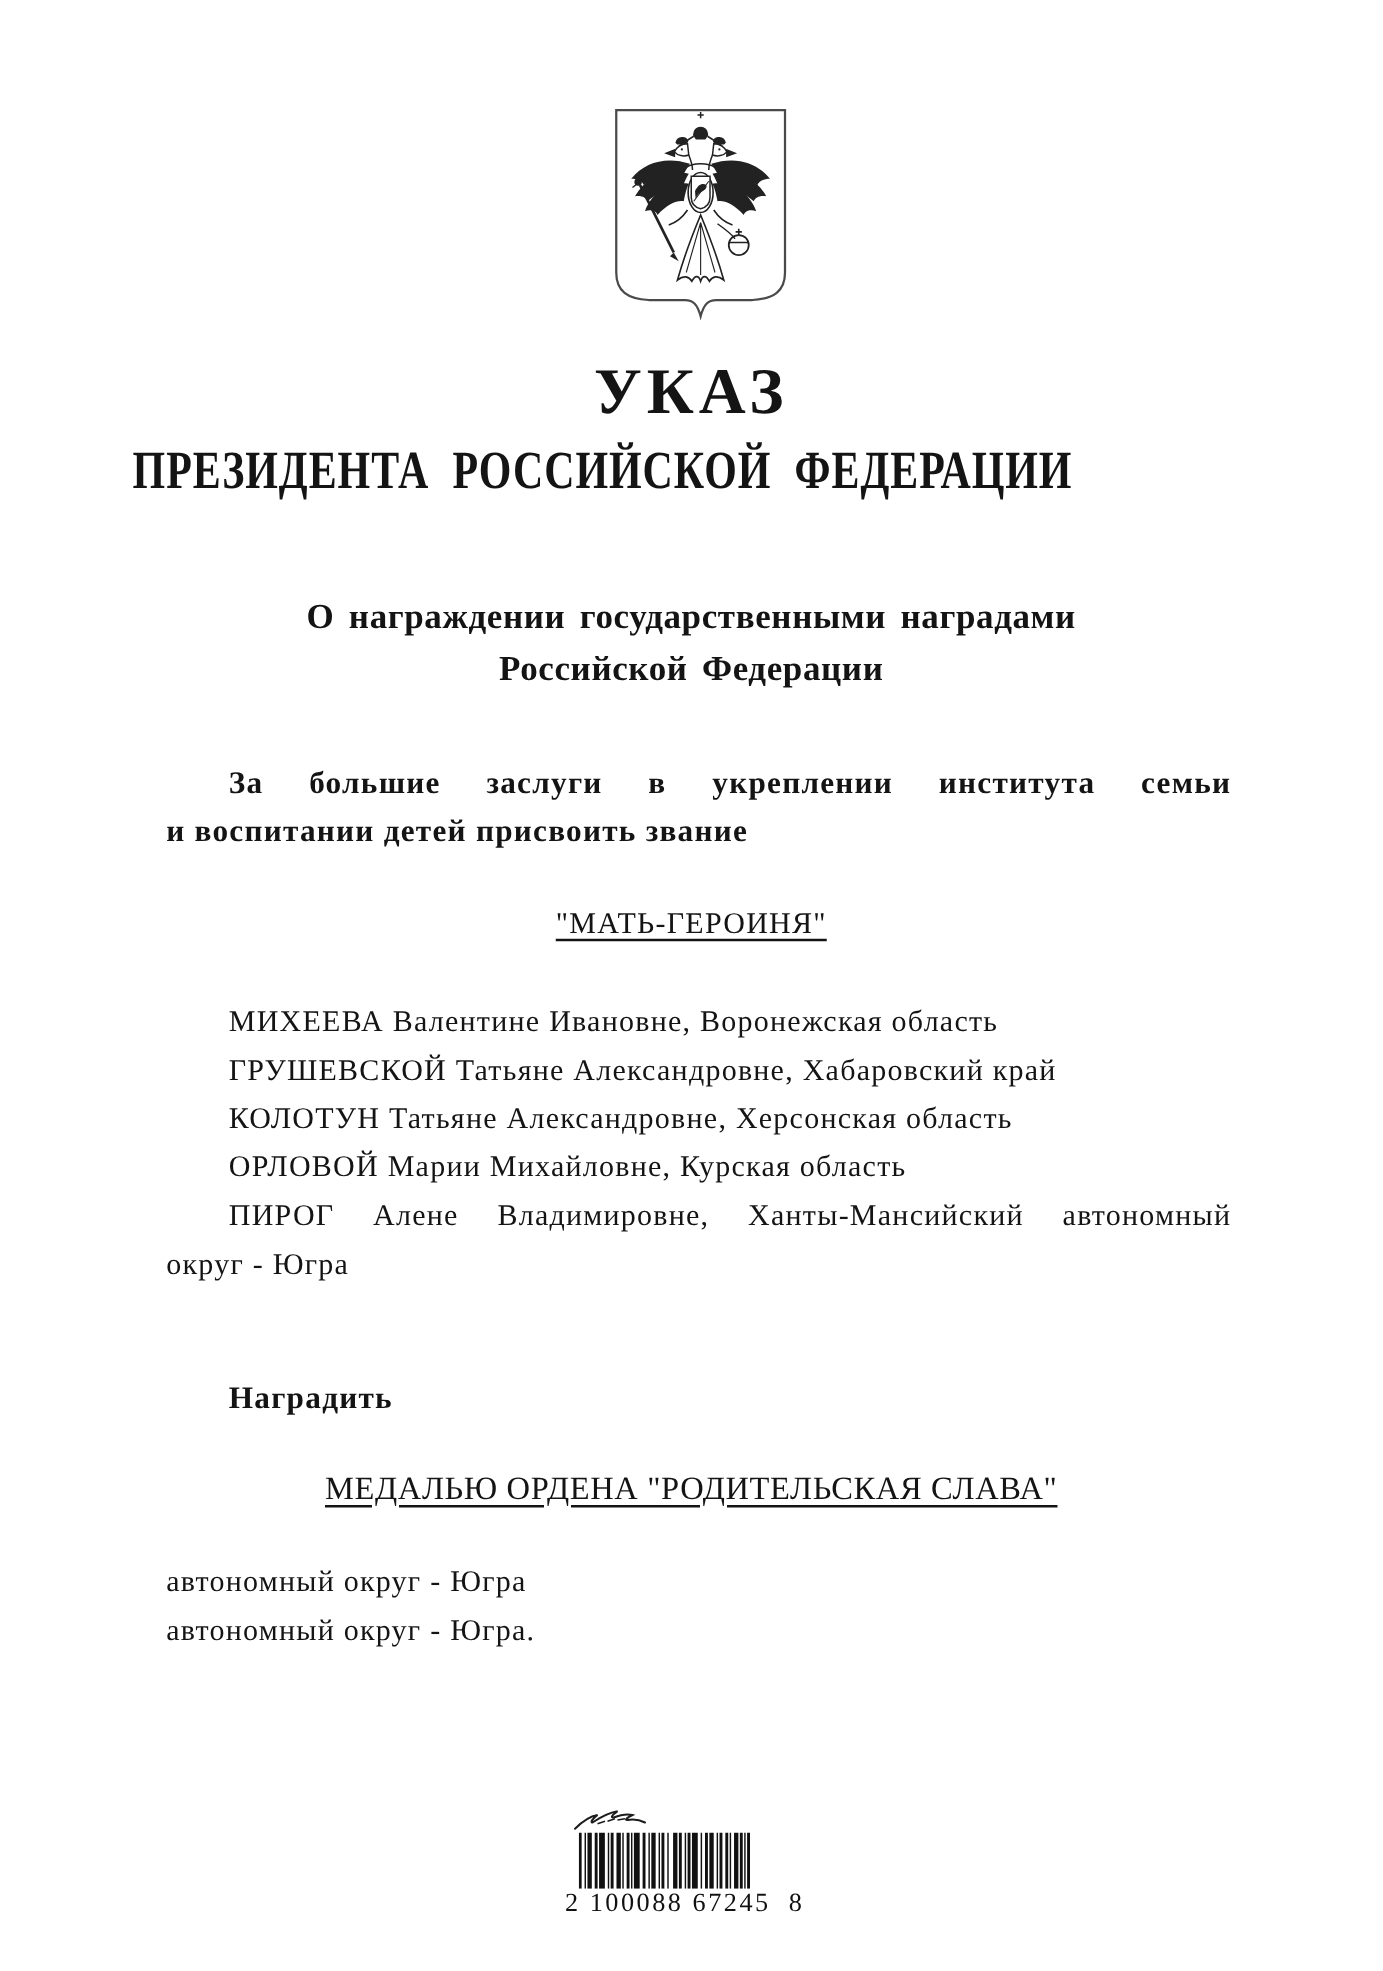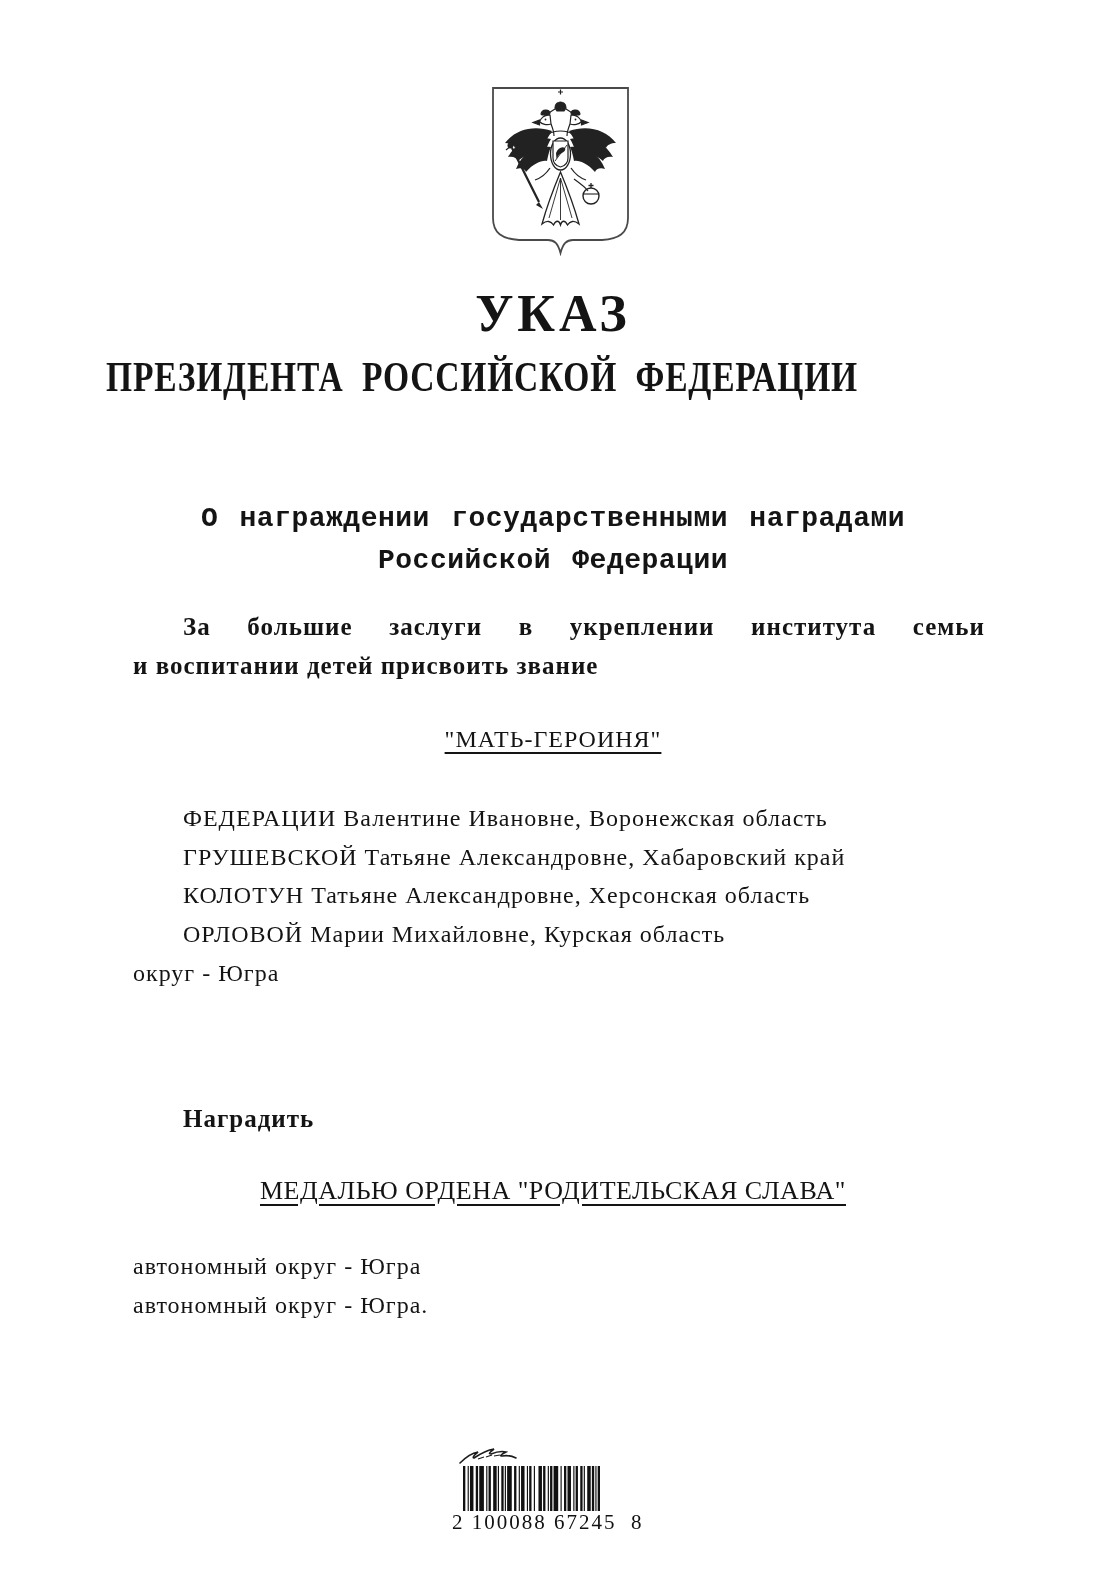--- a/index.html
+++ b/index.html
@@ -78,37 +78,38 @@
       <path d="M71.5 94 L60 134 M71.5 94 L71.5 136 M71.5 94 L83 134" stroke="#222" stroke-width="0.9"></path>
     </svg>
   </div>
 
   <div class="abs center title" style="top:286px;">УКАЗ</div>
 
   <div class="abs subtitle-wrap" style="top:352px;">
     <span class="subtitle">ПРЕЗИДЕНТА РОССИЙСКОЙ ФЕДЕРАЦИИ</span>
   </div>
 
-  <div class="abs center subject" style="top:498px;font-family:Liberation Mono, monospace;">
+  <div class="abs center subject" style="top:473px;">
     <div>О награждении государственными наградами</div>
     <div>Российской Федерации</div>
   </div>
 
   <div class="abs block preamble" style="top:607px;">
     <div class="line ind jl">За большие заслуги в укреплении института семьи</div>
     <div class="line">и воспитании детей присвоить звание</div>
   </div>
 
   <div class="abs center award-heading" style="top:726px;">"МАТЬ-ГЕРОИНЯ"</div>
 
   <div class="abs block" style="top:799px;">
-    <div class="line ind">ФЕДЕРАЦИИ Валентине Ивановне, Воронежская область</div>
+    <div class="line ind">МИХЕЕВА Валентине Ивановне, Воронежская область</div>
     <div class="line ind">ГРУШЕВСКОЙ Татьяне Александровне, Хабаровский край</div>
     <div class="line ind">КОЛОТУН Татьяне Александровне, Херсонская область</div>
     <div class="line ind">ОРЛОВОЙ Марии Михайловне, Курская область</div>
+    <div class="line ind jl">ПИРОГ Алене Владимировне, Ханты-Мансийский автономный</div>
     <div class="line">округ - Югра</div>
   </div>
 
   <div class="abs block" style="top:1100px;">
     <div class="line ind bold nagradit">Наградить</div>
   </div>
 
   <div class="abs center medal-heading" style="top:1176px;">МЕДАЛЬЮ ОРДЕНА "РОДИТЕЛЬСКАЯ СЛАВА"</div>
 
   <div class="abs block" style="top:1247px;">

